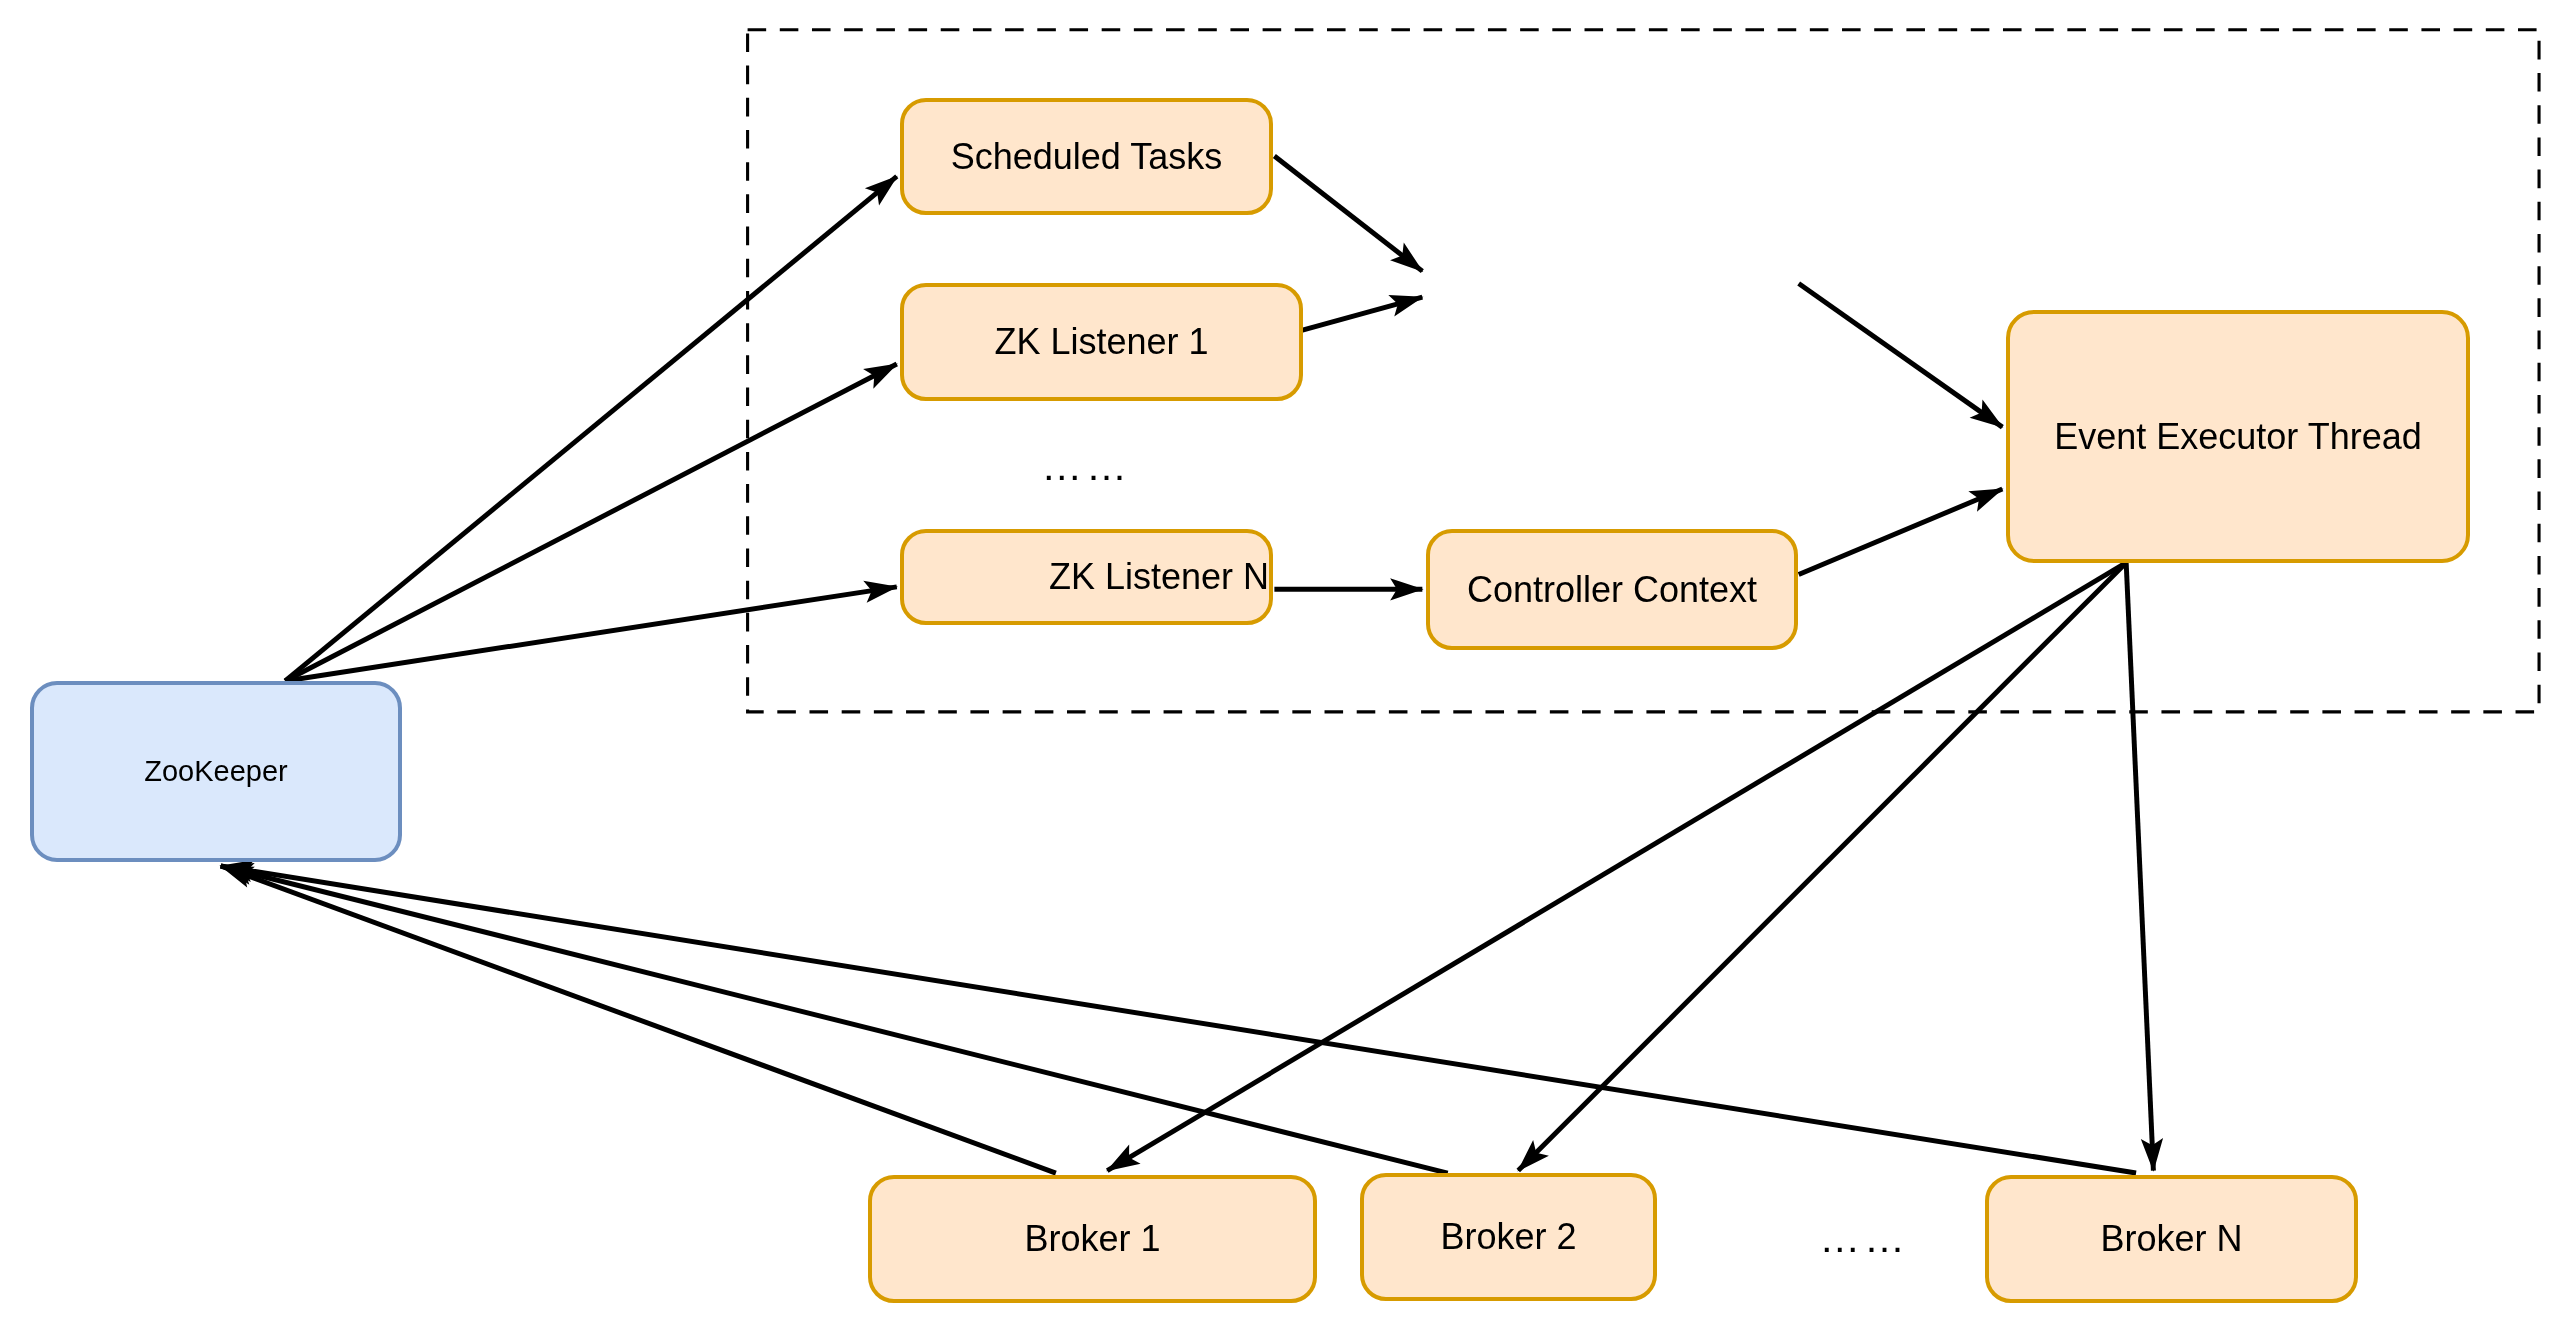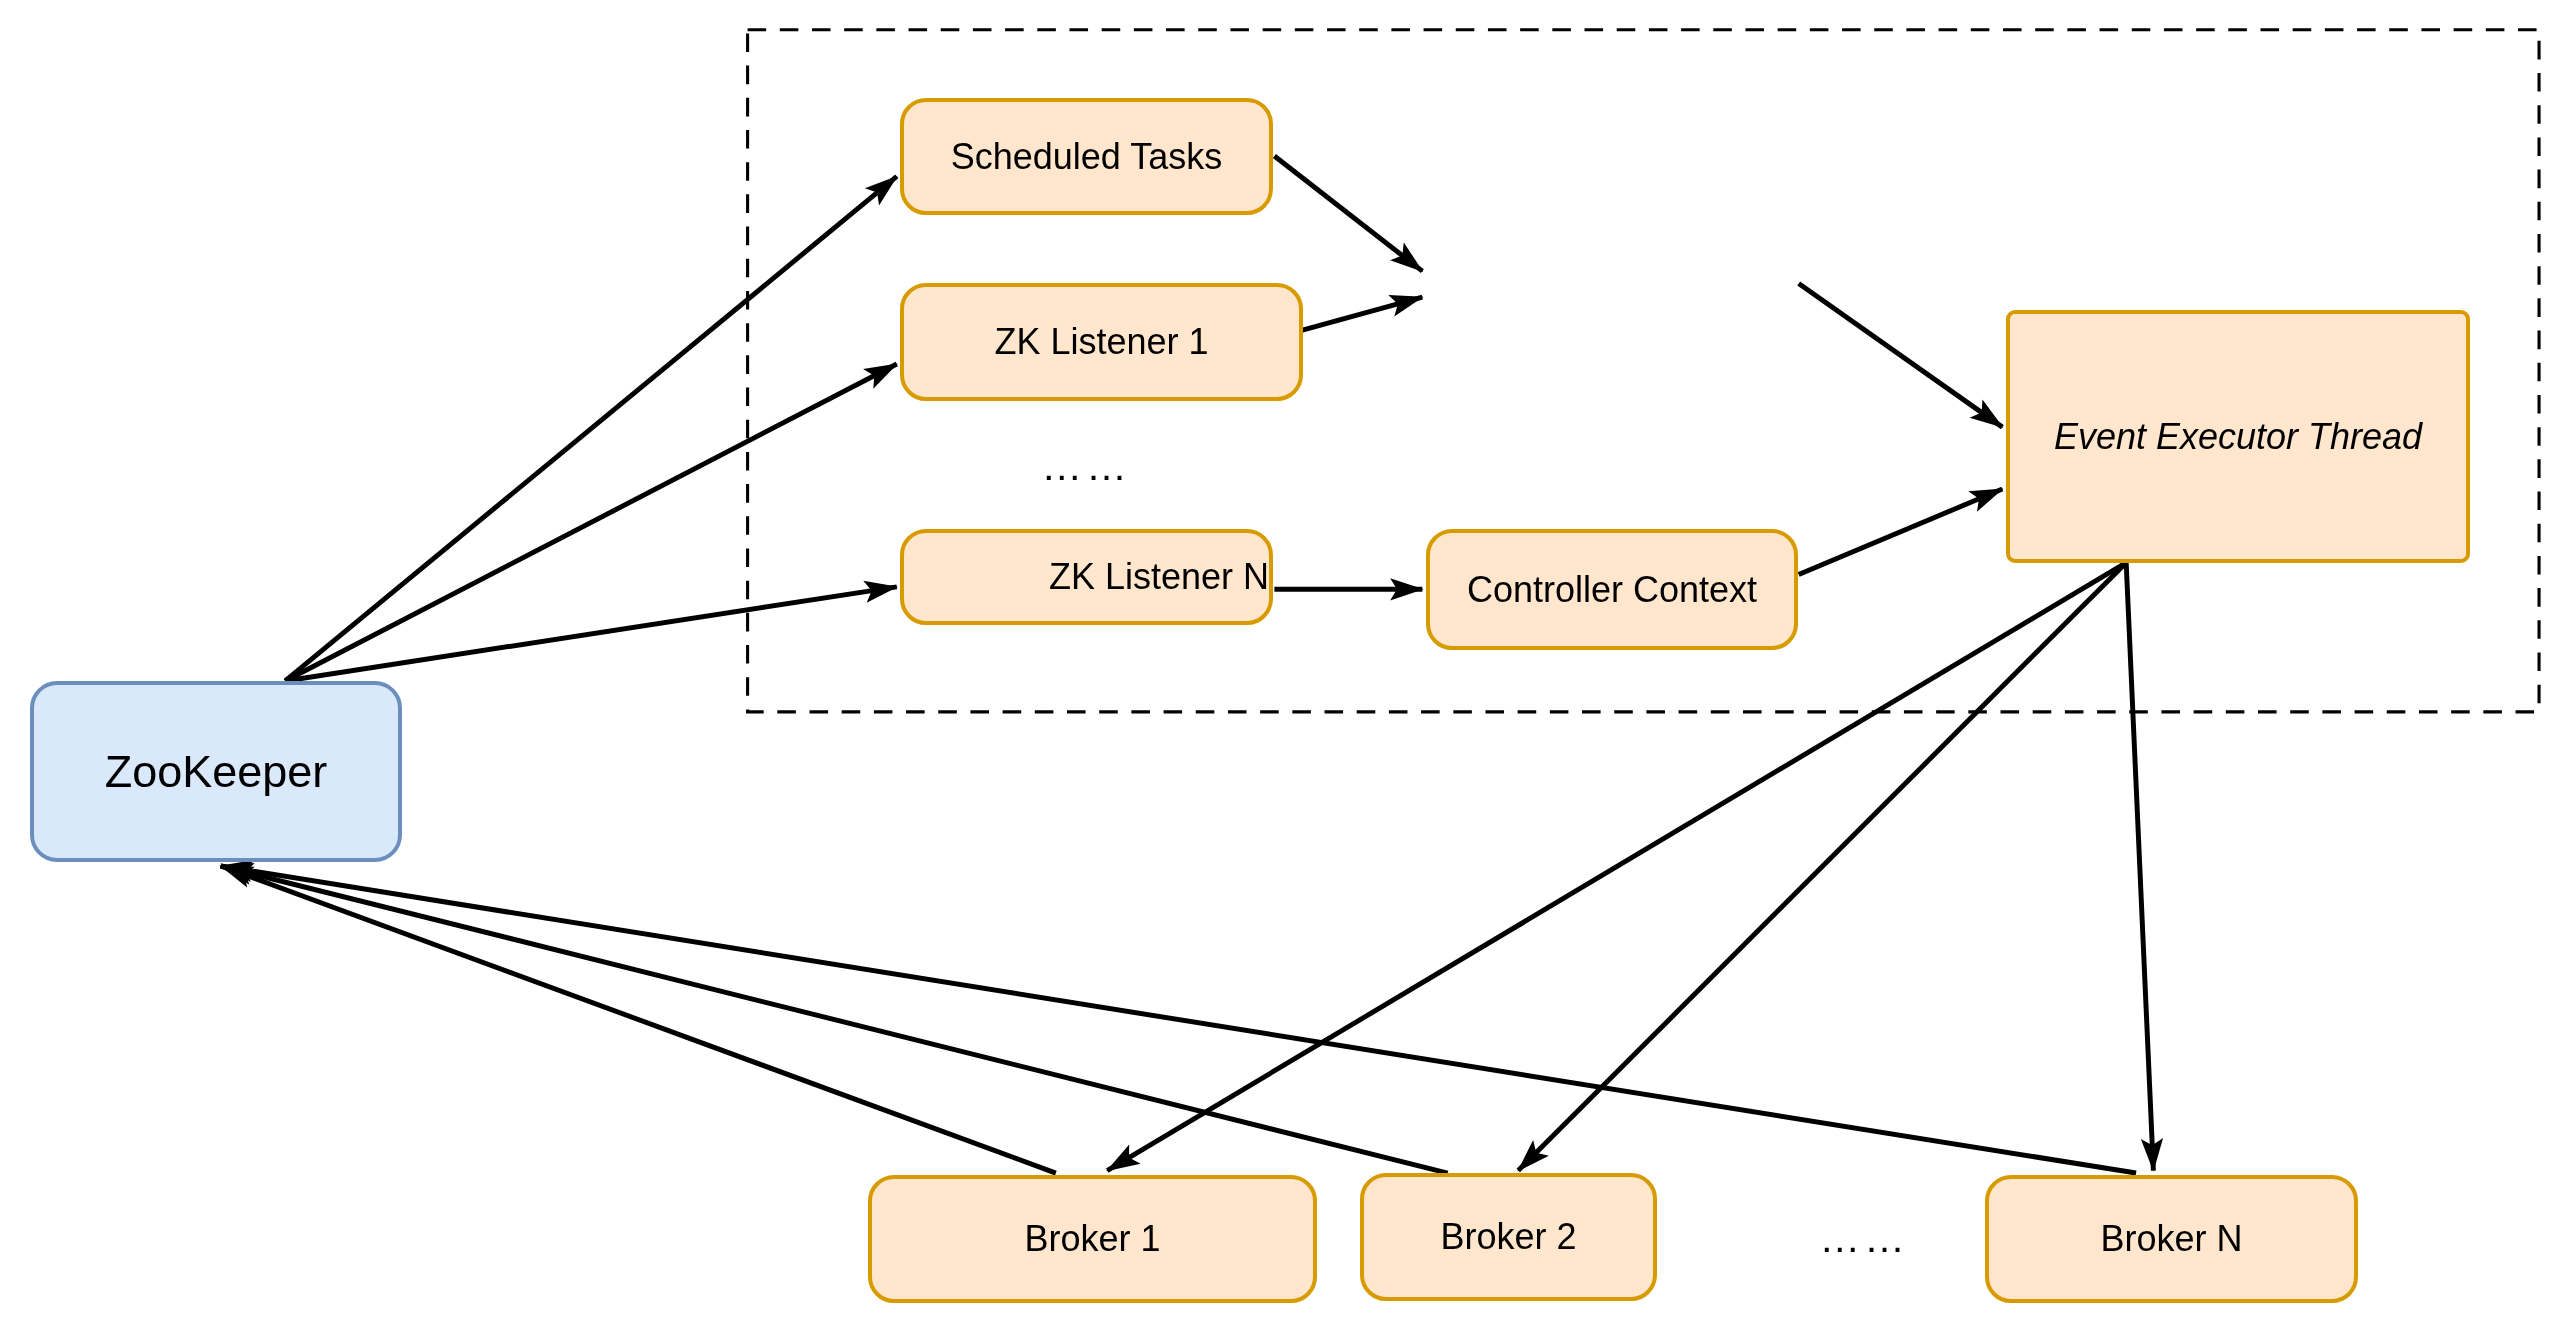--- a/index.html
+++ b/index.html
@@ -33,23 +33,23 @@
   }
   .node.orange{
     background:var(--node-fill-orange);
     border:4.3px solid var(--node-border-orange);
     border-radius:26px;
   }
   .node.blue{
     background:var(--node-fill-blue);
     border:4.3px solid var(--node-border-blue);
     border-radius:27px;
-    font-size:45px;
+    font-size:29px;
   }
-  .node.big{border-radius:9px;font-style:italic;}
+  .node.big{border-radius:28px;}
   .ellipsis{
     position:absolute;
     color:#000;
     font-size:41px;
     letter-spacing:3.7px;
     transform:translate(-50%,-50%);
     white-space:nowrap;
   }
 </style>
 </head>

